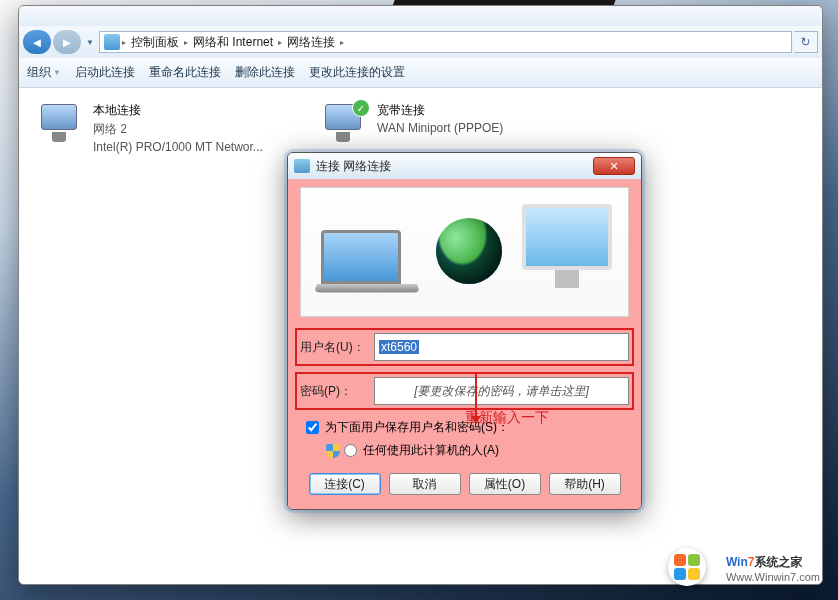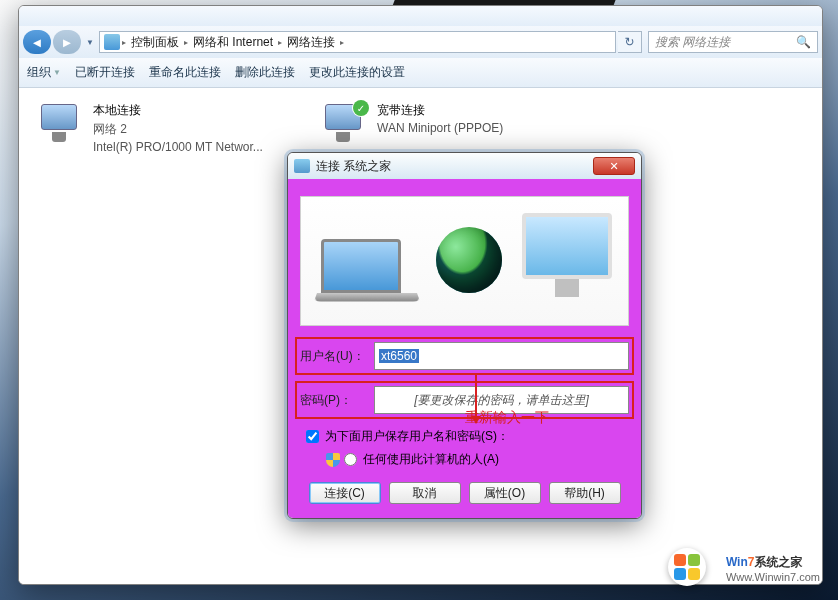--- a/index.html
+++ b/index.html
@@ -33,21 +33,21 @@
 .conn-icon .badge { position: absolute; top: -2px; right: 0; width: 16px; height: 16px; border-radius: 50%; background: #4ab84a; color: #fff; font-size: 10px; display: flex; align-items: center; justify-content: center; box-shadow: 0 0 0 1px #fff; }
 .conn-info { display: flex; flex-direction: column; gap: 2px; }
 .conn-name { color: #000; }
 .conn-detail { color: #555; }
 
 .dialog { position: absolute; top: 152px; left: 287px; width: 355px; background: #ececec; border: 1px solid #555; border-radius: 6px; box-shadow: 0 0 0 3px rgba(100,150,200,0.3), 0 6px 28px rgba(0,0,0,0.5); overflow: hidden; }
 .dlg-title { height: 26px; background: linear-gradient(#fcfefe, #d8e8f4); display: flex; align-items: center; padding: 0 6px; }
 .dlg-ti { width: 16px; height: 14px; background: linear-gradient(#88ccee, #5599cc); margin-right: 6px; border-radius: 2px; }
 .dlg-tt { color: #222; flex: 1; }
 .dlg-close { width: 42px; height: 18px; background: linear-gradient(#e88070, #c83828); border: 1px solid #a82818; border-radius: 3px; color: #fff; display: inline-flex; align-items: center; justify-content: center; font-size: 11px; cursor: pointer; }
-.dlg-body { padding: 17px 12px 14px 12px; background: #d946ef; }
+.dlg-body { padding: 8px 12px 14px 12px; background: #fca5a5; }
 .dlg-img { height: 130px; background: linear-gradient(#fff, #f8f8f8); border: 1px solid #d0d0d0; margin-bottom: 14px; position: relative; overflow: hidden; }
 .dlg-img .laptop { position: absolute; left: 16px; bottom: 16px; width: 100px; height: 70px; }
 .dlg-img .laptop .screen { width: 80px; height: 54px; background: linear-gradient(#a8d4f8, #4898d8); border: 3px solid #888; border-radius: 4px 4px 0 0; margin-left: 4px; }
 .dlg-img .laptop .base { width: 100px; height: 14px; background: linear-gradient(#c8c8c8, #888); border-radius: 0 0 6px 6px; transform: perspective(200px) rotateX(55deg); transform-origin: top; }
 .dlg-img .globe { position: absolute; left: 135px; top: 30px; width: 66px; height: 66px; border-radius: 50%; background: radial-gradient(circle at 30% 30%, #8de89d 0%, #3aa83a 50%, #186818 100%); box-shadow: inset -6px -6px 14px rgba(0,0,30,0.4); }
 .dlg-img .globe::before { content: ''; position: absolute; inset: 0; border-radius: 50%; background: radial-gradient(ellipse at 40% 25%, transparent 40%, #2868c8 45%, #1848a8 100%); mix-blend-mode: multiply; }
 .dlg-img .monitor { position: absolute; right: 16px; top: 16px; width: 90px; }
 .dlg-img .monitor .m-s { width: 90px; height: 66px; background: linear-gradient(#c8e8ff, #6ab8e8); border: 4px solid #e0e0e0; border-radius: 4px; }
 .dlg-img .monitor .m-b { width: 24px; height: 18px; background: #c0c0c0; margin: 0 auto; }
 
@@ -98,31 +98,27 @@
       <span class="addr-icon"></span>
       <span class="crumb-sep">▸</span>
       <span class="crumb">控制面板</span>
       <span class="crumb-sep">▸</span>
       <span class="crumb">网络和 Internet</span>
       <span class="crumb-sep">▸</span>
       <span class="crumb">网络连接</span>
       <span class="crumb-sep">▸</span>
     </div>
     <span class="addr-ref">↻</span>
-    <div class="search-box">
-      <span>搜索 网络连接</span>
-      <span class="sicon">🔍</span>
-    </div>
   </div>
   <div class="toolbar">
     <span class="tb-item">
         <span>组织</span> 
         <span class="tb-sep">▼</span>
       </span>
-    <span class="tb-item">已断开连接</span>
+    <span class="tb-item">启动此连接</span>
     <span class="tb-item">重命名此连接</span>
     <span class="tb-item">删除此连接</span>
     <span class="tb-item">更改此连接的设置</span>
   </div>
   <div class="content">
     <div class="conn-item">
       <div class="conn-icon">
           <div class="mon"></div>
           <div class="stand"></div>
         </div>
@@ -142,21 +138,21 @@
         <span class="conn-name">宽带连接</span>
         <span class="conn-detail">WAN Miniport (PPPOE)</span>
       </div>
     </div>
   </div>
 </div>
 
 <div class="dialog">
   <div class="dlg-title">
     <span class="dlg-ti"></span>
-    <span class="dlg-tt">连接 系统之家</span>
+    <span class="dlg-tt">连接 网络连接</span>
     <span class="dlg-close">✕</span>
   </div>
   <div class="dlg-body">
     <div class="dlg-img">
       <div class="laptop">
           <div class="screen"></div>
           <div class="base"></div>
         </div>
       <div class="globe"></div>
       <div class="monitor">

